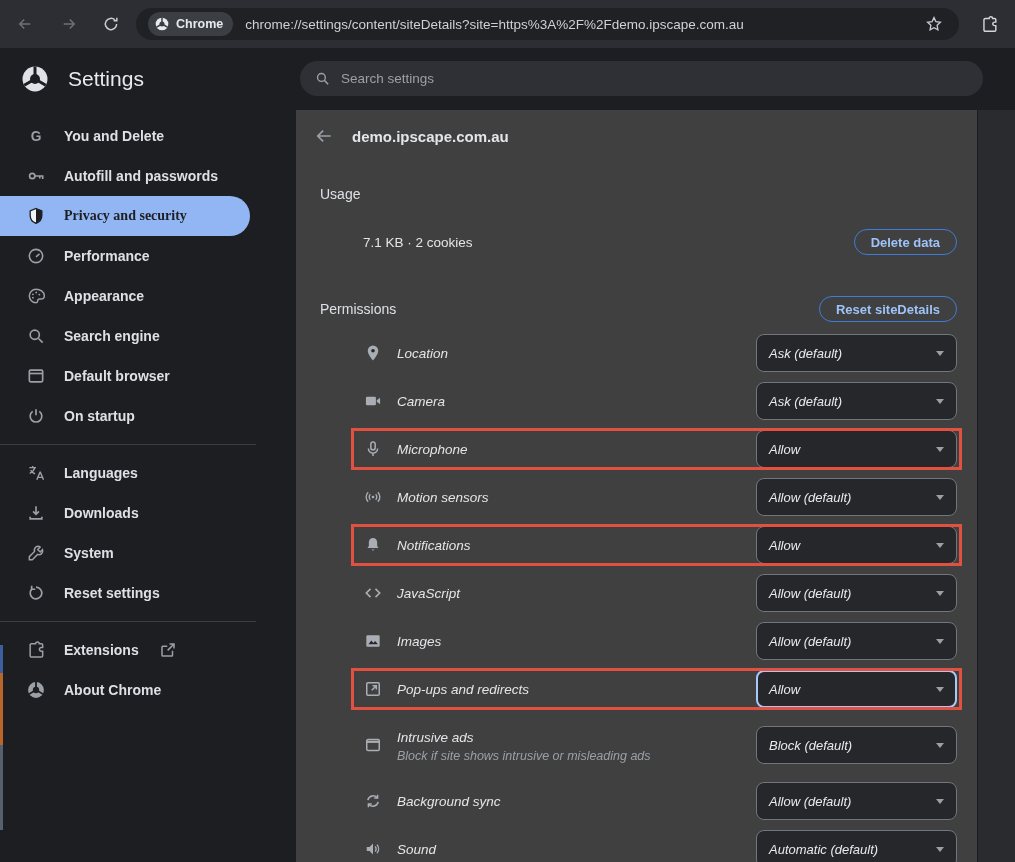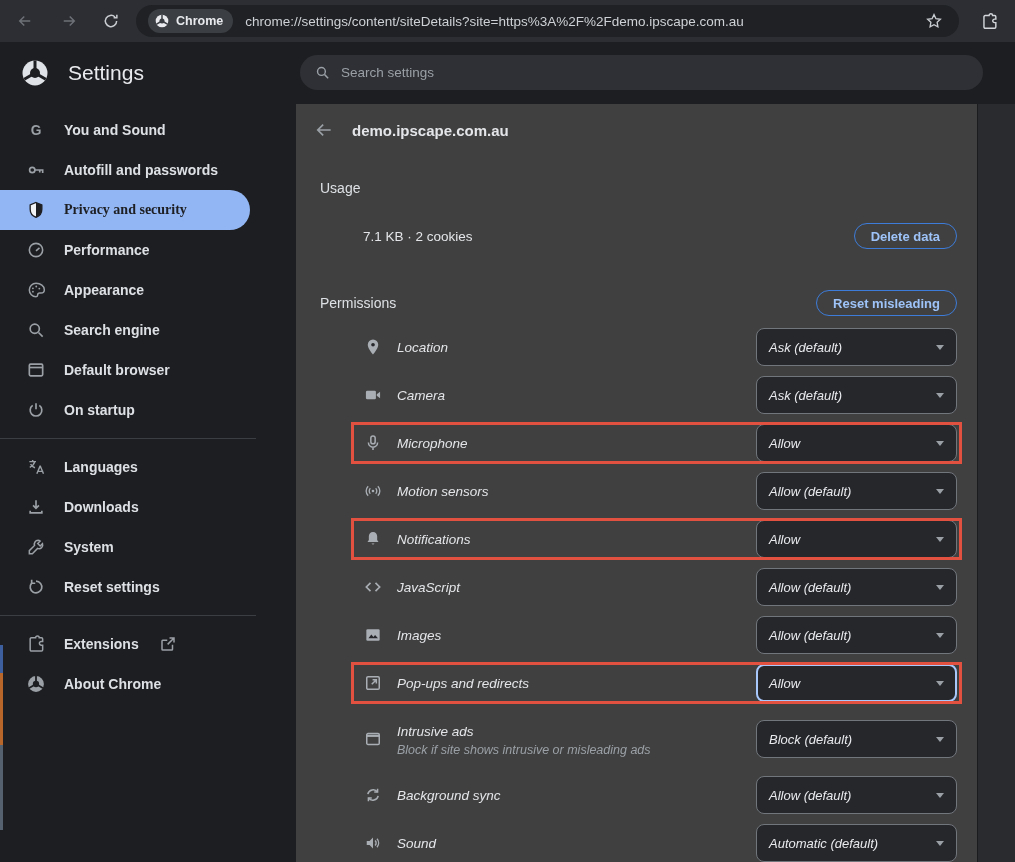--- a/index.html
+++ b/index.html
@@ -1,20 +1,20 @@
 <!DOCTYPE html>
 <html style="--accent-blue: #9ec3f8; --button-border-blue: #3d7cd9; --selected-item-blue: #92b6f3; --highlight-red: #e2503f;"><head>
 <meta charset="utf-8">
 <style>
   * { margin:0; padding:0; box-sizing:border-box; }
   html,body { width:1015px; height:862px; overflow:hidden; background:#1d1e21;
               font-family:"Liberation Sans", sans-serif; }
 
   
-  .toolbar { height:42px; background:#2c2e33; display:flex; align-items:center; padding:0 10px; }
+  .toolbar { height:48px; background:#2c2e33; display:flex; align-items:center; padding:0 10px; }
   .nav-btn { width:30px; height:30px; display:flex; align-items:center; justify-content:center;
              border-radius:50%; color:#c9ccd1; cursor:pointer; flex-shrink:0; }
   .nav-btn.dim { color:#6d7177; }
   .omnibox { flex:1; height:32px; background:#1f2124; border-radius:16px; display:flex;
              align-items:center; margin:0 10px; padding:0 12px; min-width:0; }
   .chrome-badge { height:24px; background:#3b3e43; border-radius:12px; display:flex;
                   align-items:center; gap:6px; padding:0 10px 0 6px; flex-shrink:0; }
   .chrome-badge .badge-label { color:#e8eaed; font-size:12.5px; font-weight:bold; }
   .url { margin-left:12px; color:#ced1d5; font-size:13.5px; white-space:nowrap; overflow:hidden;
          flex:1; }
@@ -151,21 +151,21 @@
 </div>
 
 <div class="page-body">
   <nav class="sidebar" id="sidebar">
       <div class="sb-item">
         <span class="sb-icon">
           <svg viewBox="0 0 24 24">
             <text x="12" y="17.5" text-anchor="middle" font-size="16.5" font-weight="bold" fill="currentColor" font-family="Liberation Sans, sans-serif">G</text>
           </svg>
         </span>
-        <span class="sb-label">You and Sound</span>
+        <span class="sb-label">You and Delete</span>
       </div>
       <div class="sb-item">
         <span class="sb-icon">
           <svg viewBox="0 0 24 24" fill="none" stroke="currentColor" stroke-width="2">
             <circle cx="7.5" cy="12" r="3.2"></circle>
             <path d="M10.7 12h9.3v3.5M16.5 12v3"></path>
           </svg>
         </span>
         <span class="sb-label">Autofill and passwords</span>
       </div>
@@ -298,21 +298,21 @@
     </div>
 
     <div class="section-label">Usage</div>
     <div class="usage-row">
       <span class="usage-text">7.1 KB · 2 cookies</span>
       <button class="pill-btn">Delete data</button>
     </div>
 
     <div class="perm-head">
       <span class="section-title">Permissions</span>
-      <button class="pill-btn">Reset misleading</button>
+      <button class="pill-btn">Reset siteDetails</button>
     </div>
 
     <div id="rows">
         <div class="perm-row">
           <span class="perm-icon">
             <svg viewBox="0 0 24 24">
               <path d="M12 3a6.3 6.3 0 00-6.3 6.3C5.7 14 12 21 12 21s6.3-7 6.3-11.7A6.3 6.3 0 0012 3z" fill="currentColor"></path>
               <circle cx="12" cy="9.3" r="2.2" fill="#26272b"></circle>
             </svg>
           </span>

